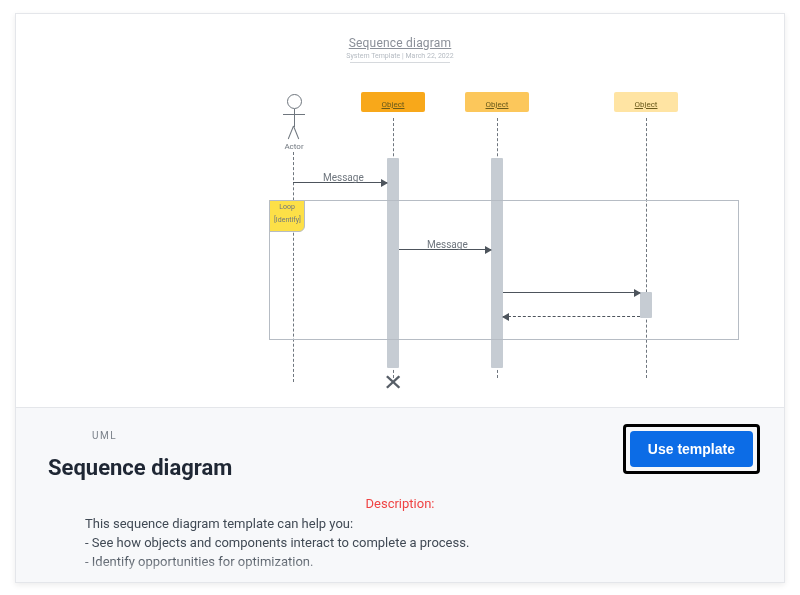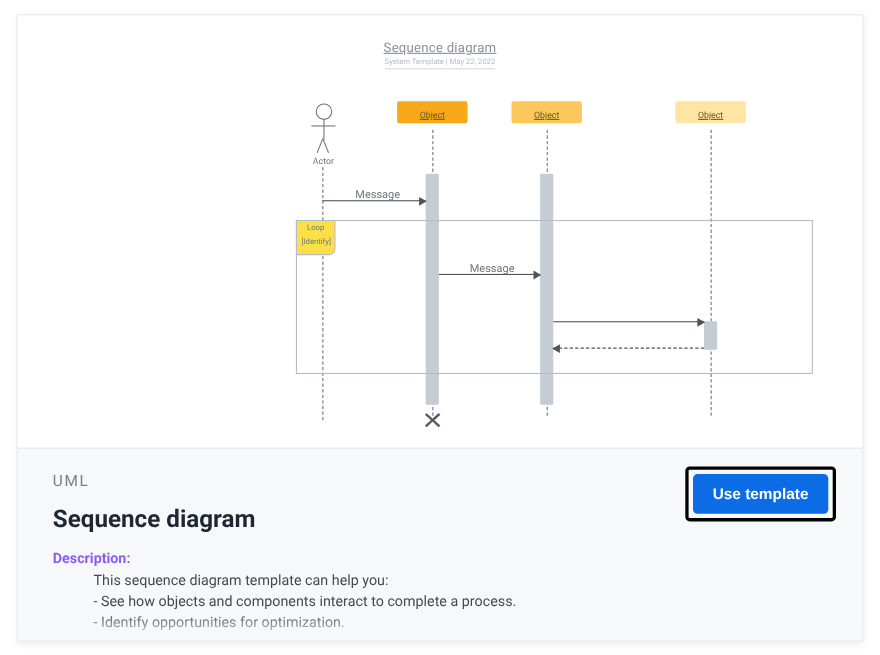--- a/index.html
+++ b/index.html
@@ -170,36 +170,38 @@
   
   .desc {
     position: relative;
     width: 100%;
     height: 177px;
     border-top: 1px solid #e4e6ea;
     background: #f7f8fa;
     padding: 22px 32px 0 32px;
   }
   .desc .category {
-    font-size: 14px;
+    font-size: 10px;
     letter-spacing: 1.5px;
     color: #7a8089;
     margin-bottom: 14px;
+    margin-left: 44px;
   }
   .desc h2 {
     font-size: 22px;
     font-weight: 700;
     color: #1f2734;
     margin-bottom: 16px;
   }
   .desc .label {
     font-size: 13px;
-    font-weight: 700;
-    color: #8b5cf6;
+    font-weight: 400;
+    color: #ef4444;
     margin-bottom: 4px;
+    text-align: center;
   }
   .desc p, .desc li {
     font-size: 13px;
     color: #414a55;
     line-height: 1.45;
     margin-left: 37px;
   }
   .desc ul { list-style: none; }
   .desc ul li::before { content: "- "; }
   .desc .fade {
@@ -228,21 +230,21 @@
   }
 </style>
 </head>
 <body>
 
 <div class="card">
 
   <div class="preview">
 
     <div class="diag-title">Sequence diagram</div>
-    <div class="diag-sub">System Template | May 22, 2022</div>
+    <div class="diag-sub">System Template | March 22, 2022</div>
     <div class="diag-hr"></div>
 
     <div class="actor">
       <div class="head"></div>
       <div class="body"></div>
       <div class="arms"></div>
       <div class="leg-l"></div>
       <div class="leg-r"></div>
     </div>
     <div class="actor-label">Actor</div>

